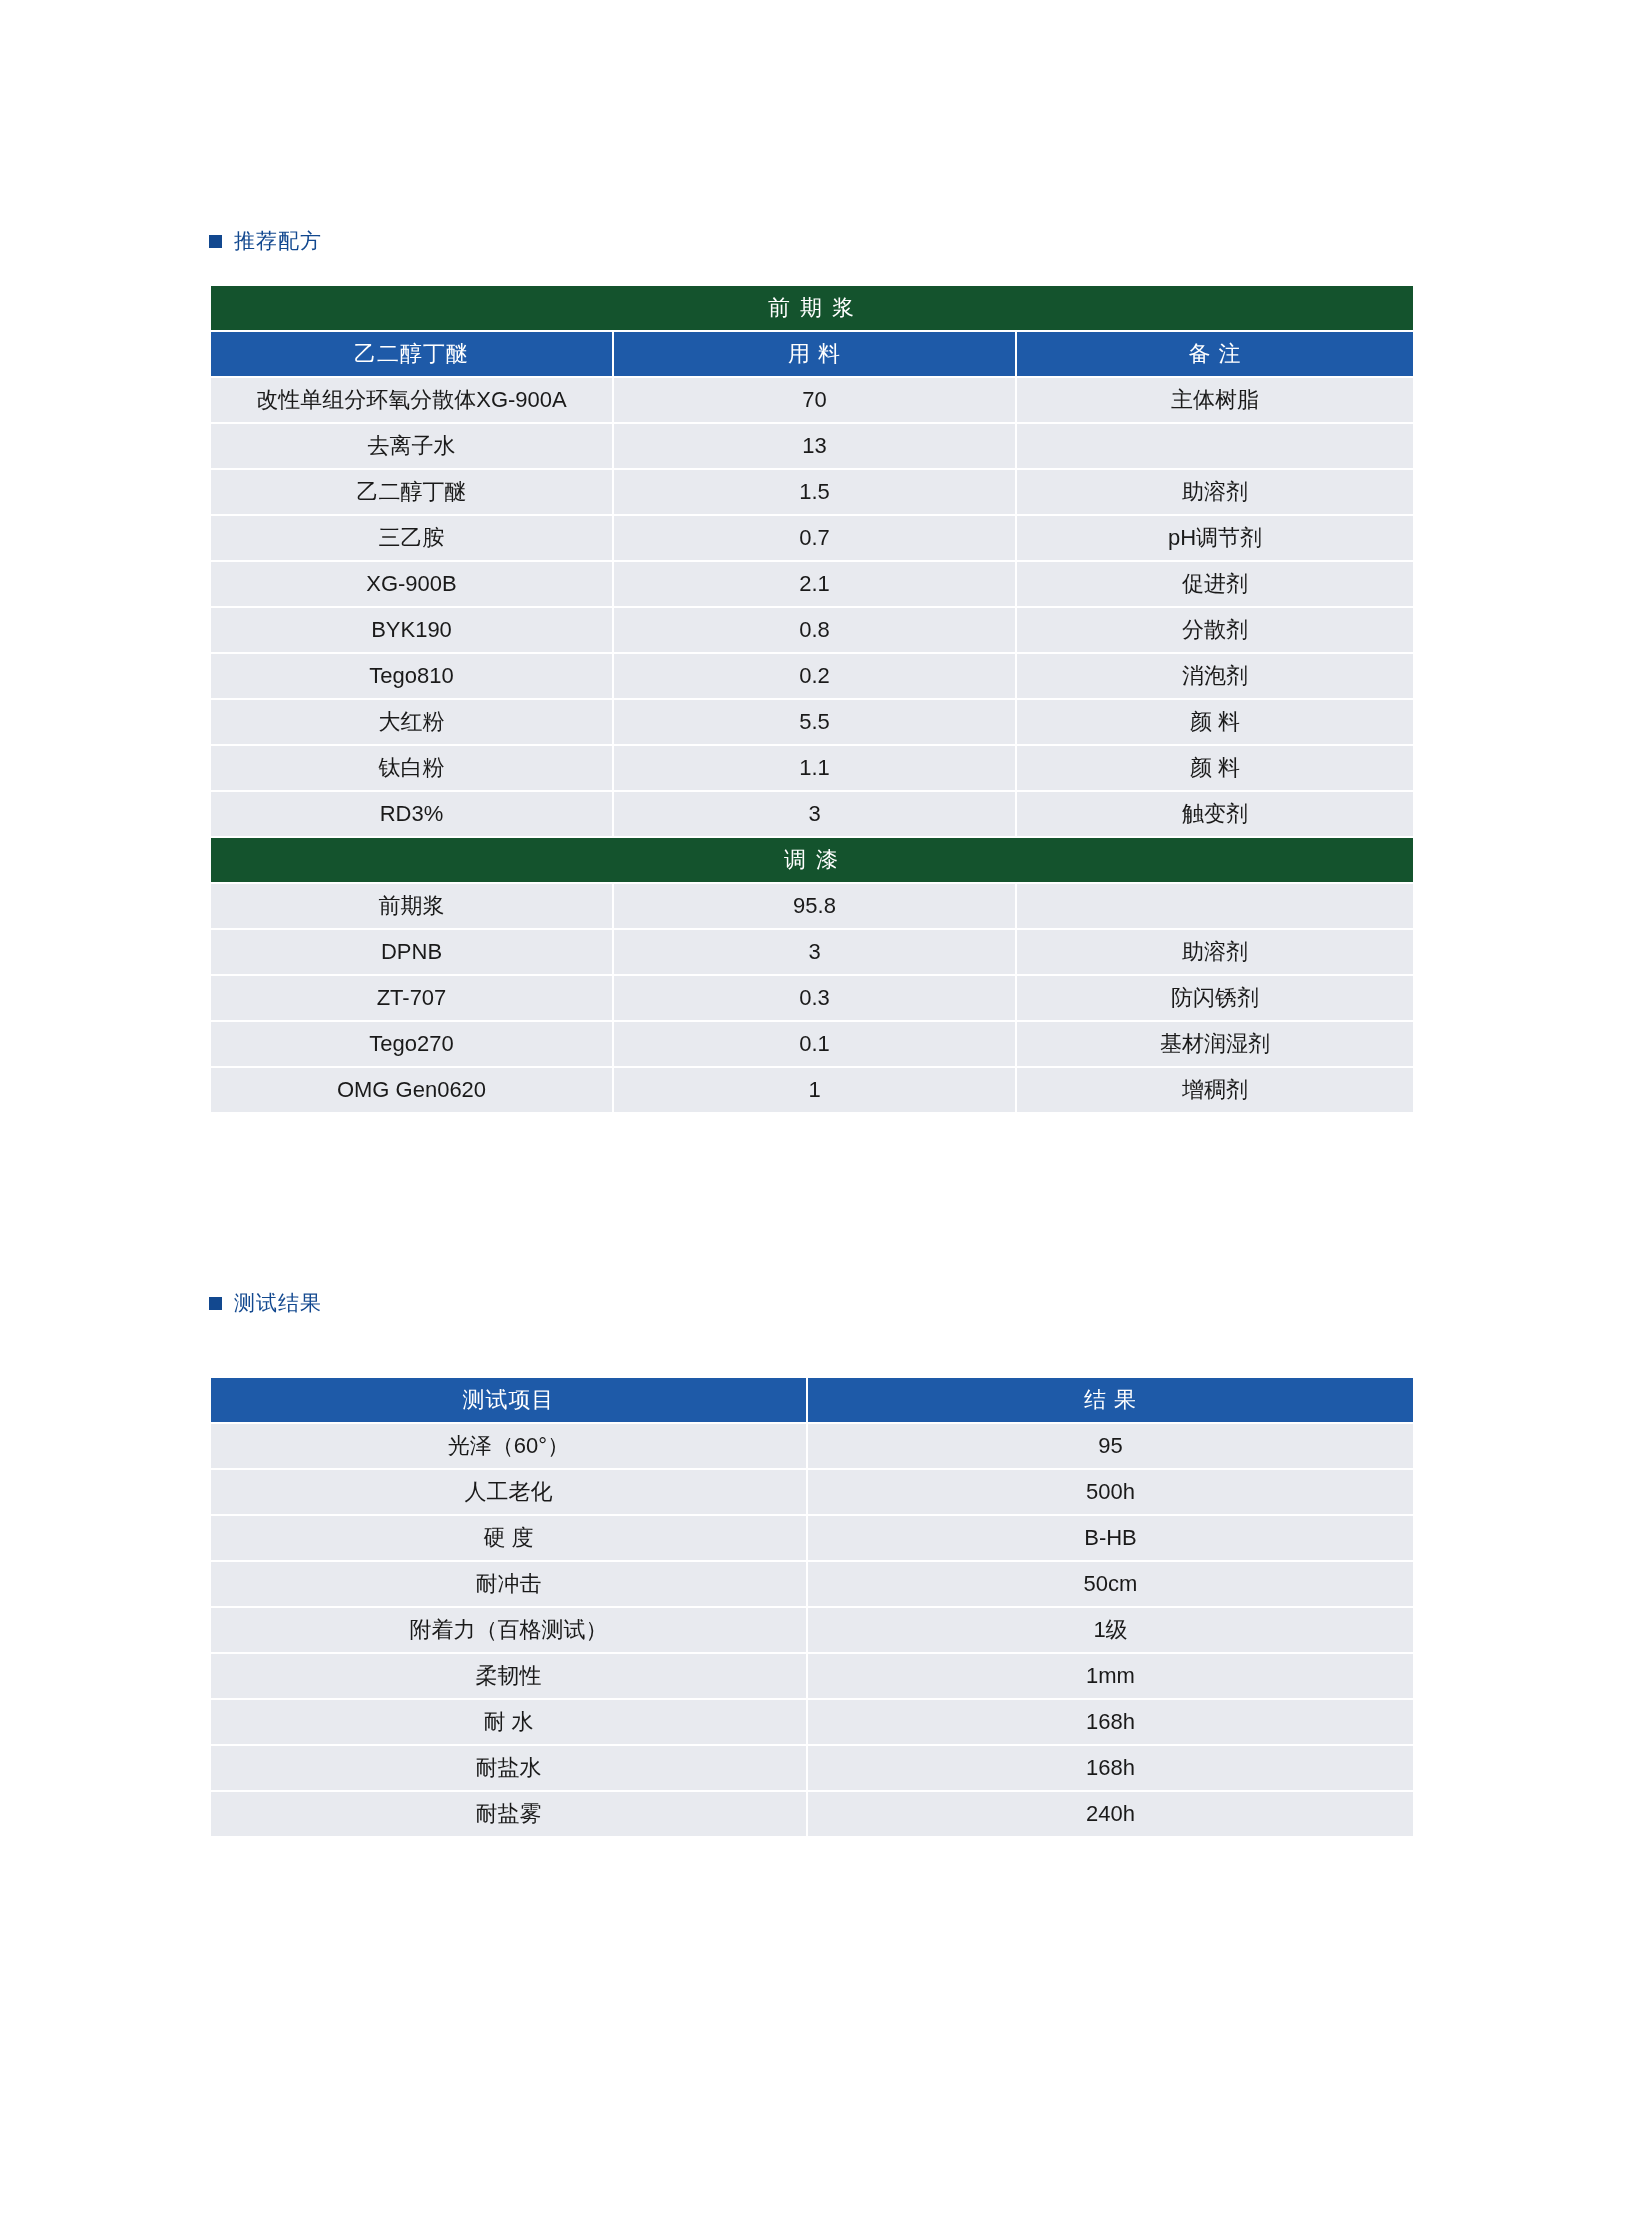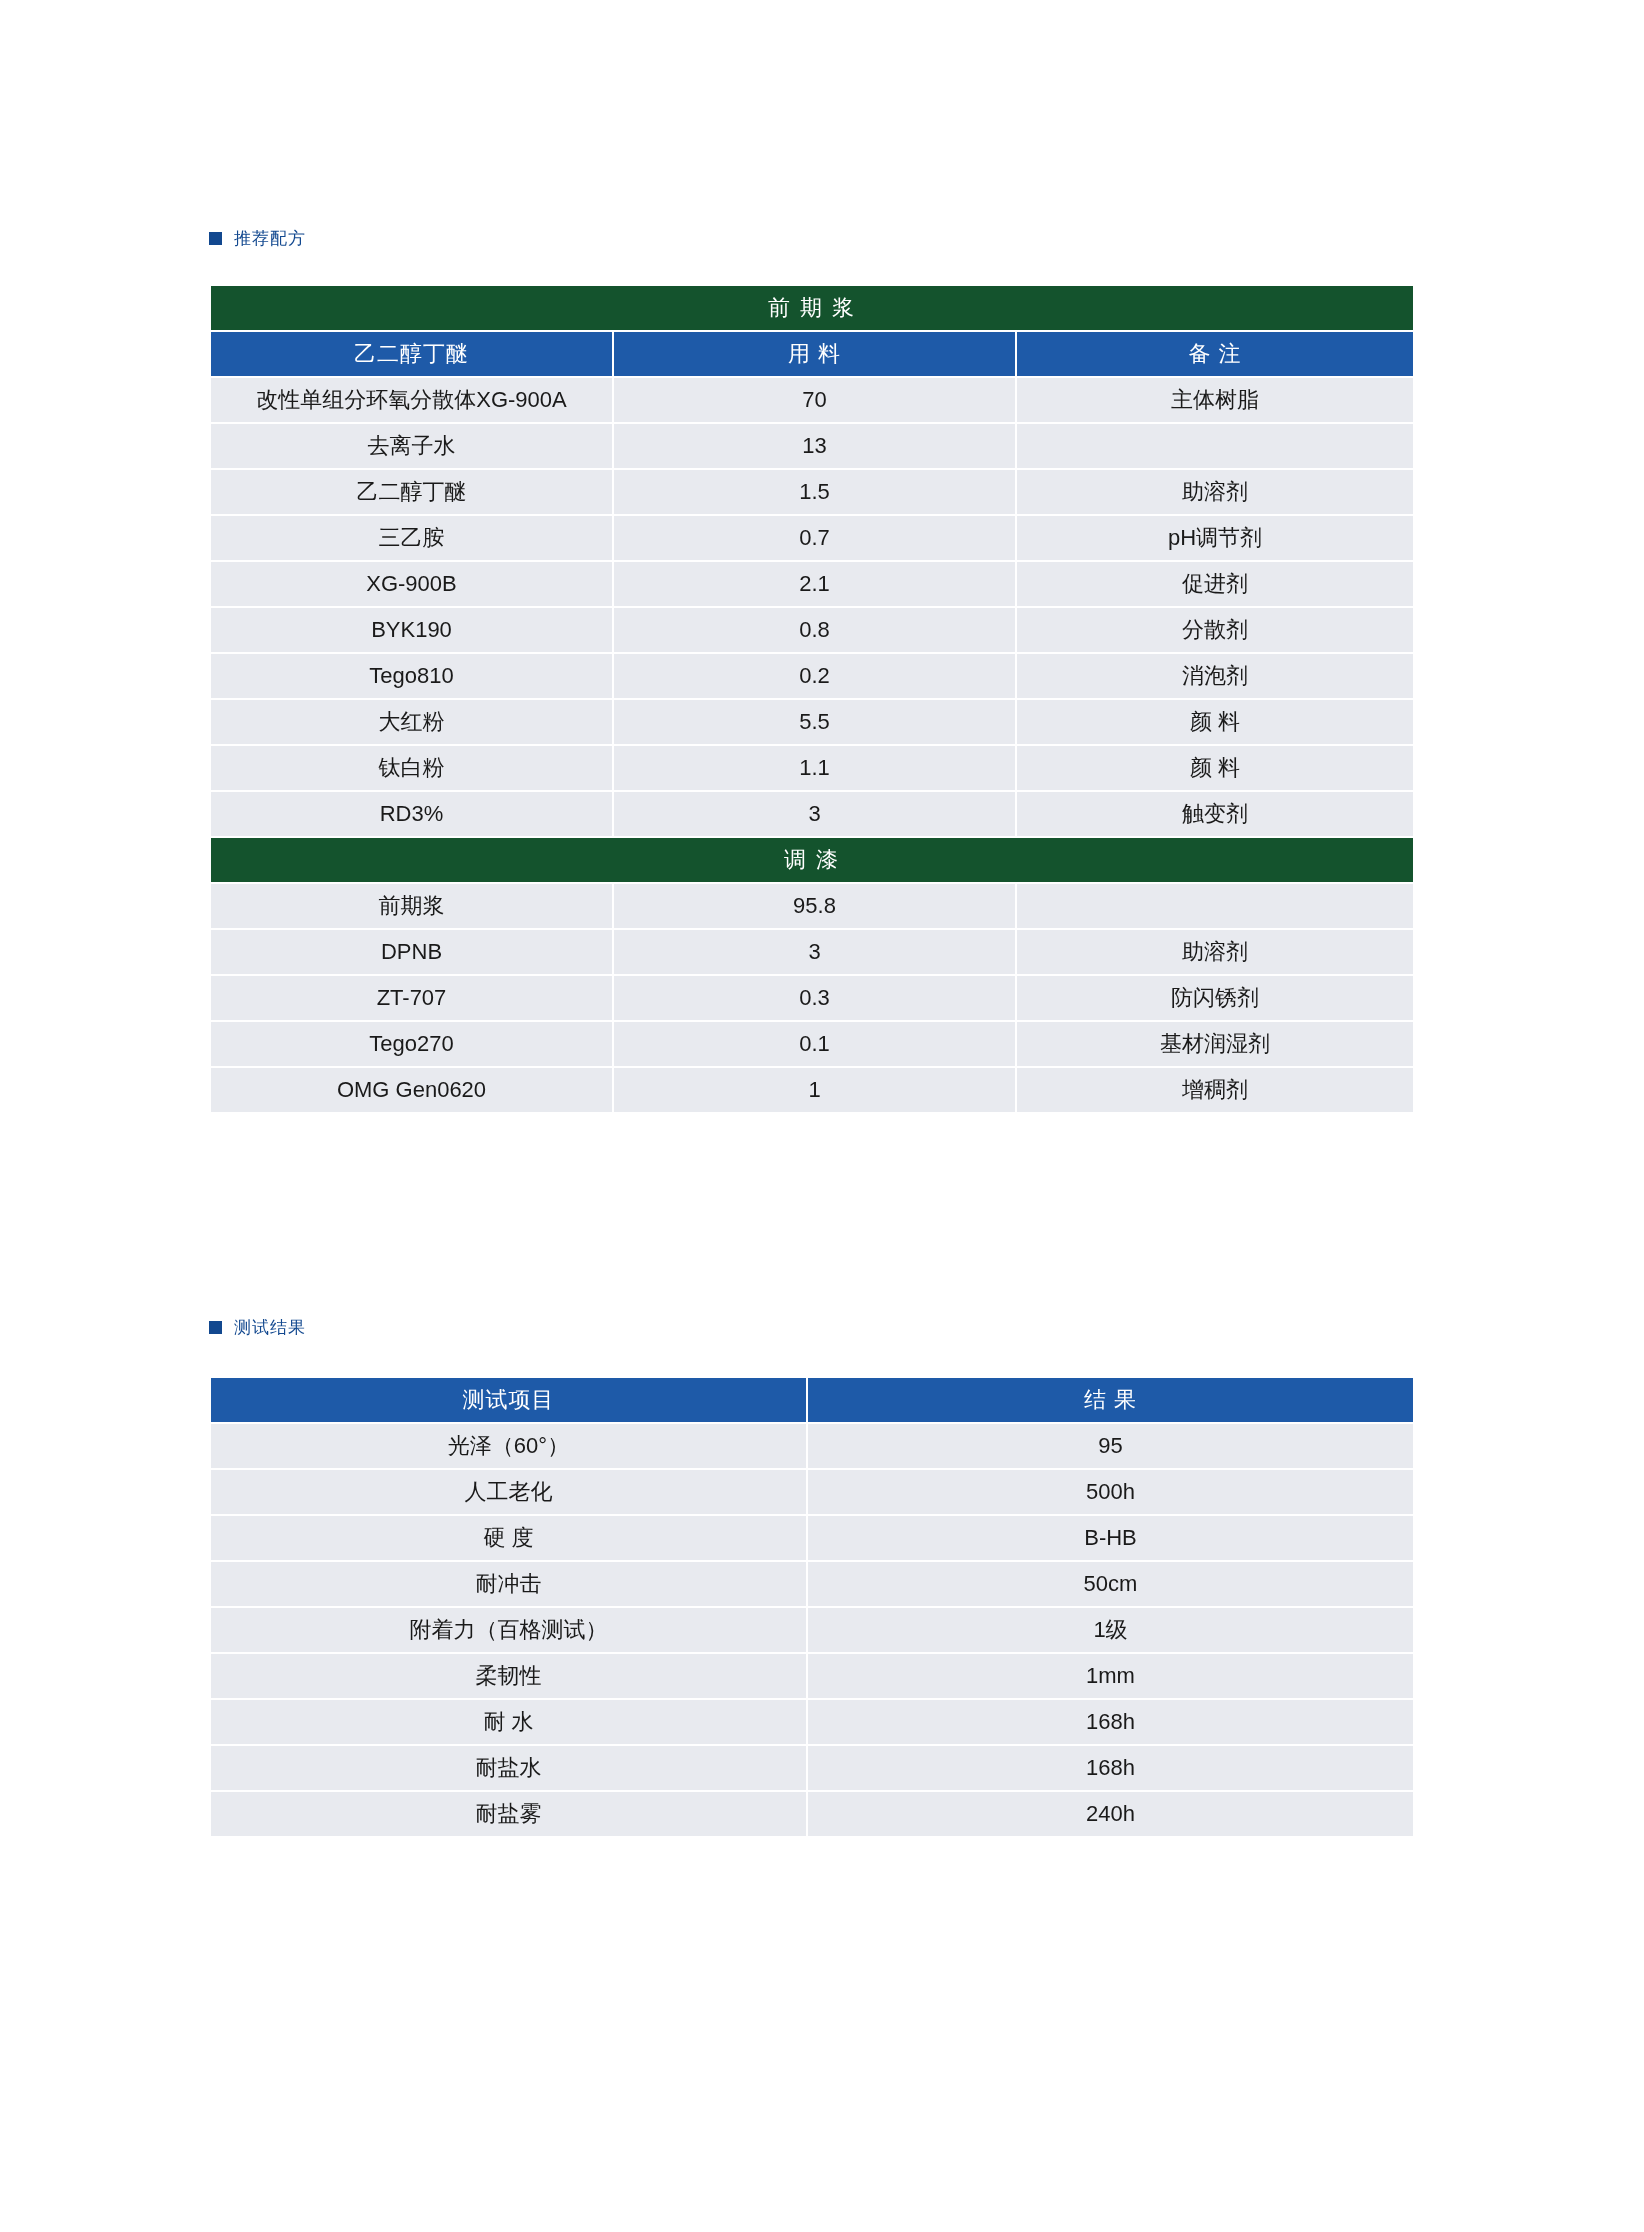--- a/index.html
+++ b/index.html
@@ -29,21 +29,21 @@
     left: 209px;
   }
   .section-heading .bullet {
     width: 13px;
     height: 13px;
     background: #12488f;
     display: inline-block;
   }
   .section-heading .heading-text {
     color: #12488f;
-    font-size: 17px;
+    font-size: 21px;
     letter-spacing: 1px;
     text-align: center;
   }
   .tbl {
     position: absolute;
     left: 209px;
     border-collapse: collapse;
     table-layout: fixed;
   }
   .tbl td, .tbl th {
@@ -80,21 +80,21 @@
   #formula-table col.c3 { width: 398px; }
   
   #test-table {
     top: 1376px;
     width: 1204px;
   }
   #test-table col.t1 { width: 597px; }
   #test-table col.t2 { width: 607px; }
   #test-table td { height: 44px; }
   #heading-formula { top: 227px; }
-  #heading-test { top: 1316px; font-family: Liberation Mono, monospace; }
+  #heading-test { top: 1289px; font-family: Liberation Mono, monospace; }
 </style>
 </head>
 <body>
 
 <div class="page">
 
   <div class="section-heading" id="heading-formula">
     <span class="bullet"></span>
     <span class="heading-text">推荐配方</span>
   </div>

